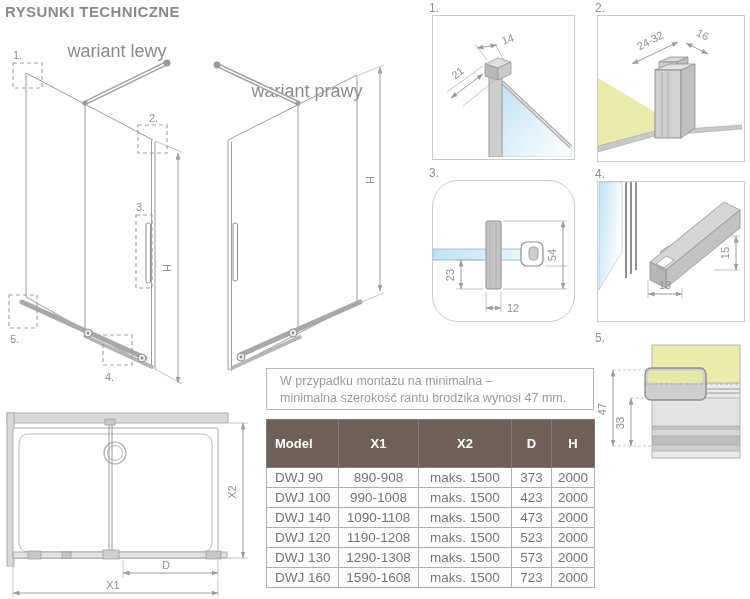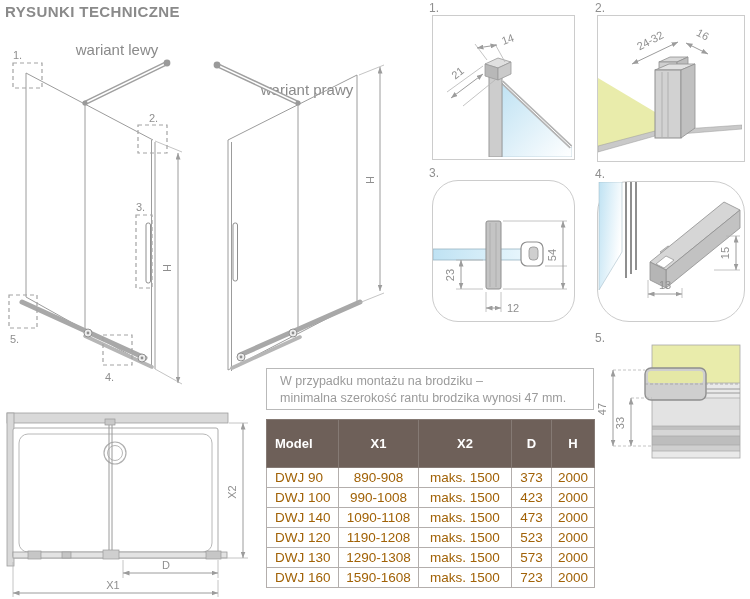--- a/index.html
+++ b/index.html
@@ -1,34 +1,34 @@
 <!DOCTYPE html>
 <html><head>
 <meta charset="utf-8">
 <style>
   html,body{margin:0;padding:0;background:#fff;}
   #page{position:relative;width:750px;height:599px;background:#fff;overflow:hidden;
         font-family:"Liberation Sans","DejaVu Sans",sans-serif;}
   .abs{position:absolute;}
   #title{left:5px;top:3px;font-size:15px;font-weight:bold;letter-spacing:.4px;color:#8a8a8a;}
-  .variant-label{top:41px;width:130px;text-align:center;font-size:15px;color:#8a8a8a;}
+  .variant-label{top:41px;width:130px;text-align:center;font-size:18px;color:#8a8a8a;}
   .detail-label{font-size:12px;color:#8f8f8f;}
   .detail-box{border:1px solid #cccccc;background:#fff;}
   svg{display:block;}
   svg text{font-family:"Liberation Sans","DejaVu Sans",sans-serif;font-size:11px;fill:#8f8f8f;}
   .dim{stroke:#9c9c9c;stroke-width:1;fill:none;}
   .ext{stroke:#b5b5b5;stroke-width:.8;fill:none;}
   .glass-line{stroke:#9c9c9c;stroke-width:1;fill:none;}
   .dash-box{stroke:#a3a3a3;stroke-width:1.2;fill:none;stroke-dasharray:4,3;}
   #note-box{left:266px;top:368px;width:328px;height:42px;border:1px solid #b9b9b9;
             box-sizing:border-box;padding:4px 0 0 13px;font-size:12.5px;line-height:17px;color:#9b9b9b;}
   #spec-table{left:266px;top:419px;width:328px;border-collapse:collapse;table-layout:fixed;}
   #spec-table th{background:#6e6059;color:#ffffff;font-size:13px;font-weight:bold;
                  height:23px;border:1px solid #857a74;padding:12px;}
-  #spec-table td{border:1px solid #b3aeac;color:#a16207;font-size:13.5px;height:19px;
+  #spec-table td{border:1px solid #b3aeac;color:#737373;font-size:13.5px;height:19px;
                  text-align:center;padding:0;background:#fff;}
   #spec-table td.model{text-align:left;padding-left:8px;}
   #spec-table th.model{text-align:left;padding-left:8px;}
 </style>
 </head>
 <body>
 
 <div id="page">
 
   <div id="title" class="abs">RYSUNKI TECHNICZNE</div>
@@ -260,21 +260,21 @@
 
       <g>
         <path class="ext" d="M70,40 L134,40 M112,85 L134,85 M70,108 L134,108"></path>
         <line class="dim" x1="130" y1="40" x2="130" y2="108" marker-start="url(#arr3)" marker-end="url(#arr3)"></line>
         <text transform="rotate(-90 123 74)" x="123" y="74" text-anchor="middle">54</text>
       </g>
     </svg>
   </div>
 
   <div class="abs detail-label" style="left:595px;top:167px;">4.</div>
-  <div class="abs detail-box" style="left:597px;top:181px;width:146px;height:139px;border-radius:32px;">
+  <div class="abs detail-box" style="left:597px;top:181px;width:146px;height:139px;">
     <svg width="144" height="137" viewBox="0 0 144 137">
       <defs>
         <marker id="arr4" markerWidth="7" markerHeight="5" refX="6.5" refY="2.5" orient="auto-start-reverse">
           <path d="M0,0 L6.5,2.5 L0,5 z" fill="#9c9c9c"></path>
         </marker>
         <linearGradient id="g4" x1="0" y1="0" x2="1" y2=".4">
           <stop offset="0" stop-color="#bfe2f3"></stop>
             <stop offset="1" stop-color="#ffffff"></stop>
         </linearGradient>
       </defs>
@@ -342,21 +342,21 @@
     </g>
 
     <g>
       <path class="ext" d="M33,68 H54" stroke-dasharray="3,2"></path>
       <line class="dim" x1="33" y1="68" x2="33" y2="116" marker-start="url(#arr5)" marker-end="url(#arr5)"></line>
       <text transform="rotate(-90 26 93)" x="26" y="93" text-anchor="middle">33</text>
     </g>
   </svg>
 
   <div id="note-box" class="abs">
-    <div>W przypadku montażu na brodziku –</div>
+    <div>W przypadku montażu na minimalna –</div>
     <div>minimalna szerokość rantu brodzika wynosi 47 mm.</div>
   </div>
 
   <table id="spec-table" class="abs">
     <colgroup>
         <col style="width:72px">
         <col style="width:80px">
         <col style="width:93px">
         <col style="width:40px">
         <col style="width:43px">

